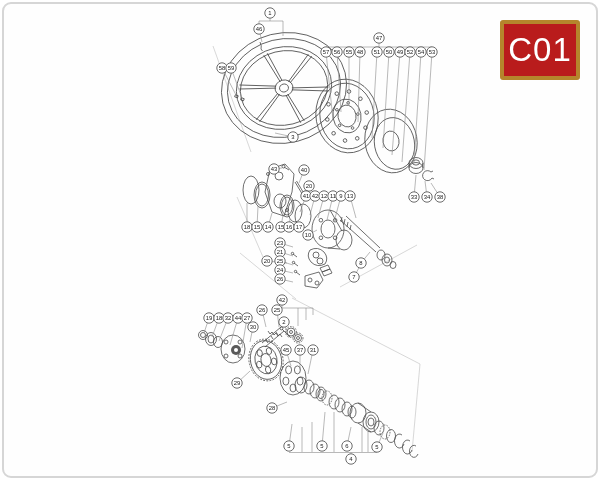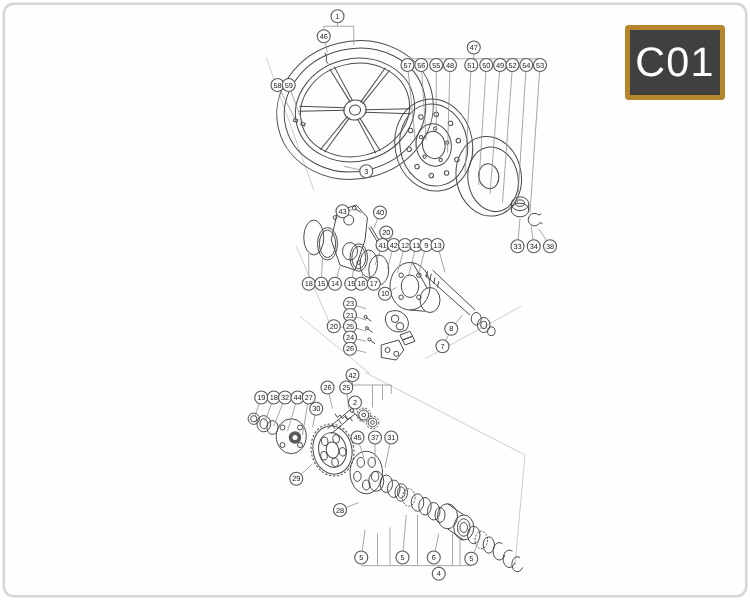--- a/index.html
+++ b/index.html
@@ -12,21 +12,21 @@
          display:flex;align-items:center;justify-content:center;
          font-size:33px;font-weight:400;letter-spacing:1px;}
   svg.diagram{position:absolute;left:0;top:0;}
   text.callout-label{font-family:"Liberation Sans",sans-serif;font-size:5.9px;fill:#222;}
 </style>
 </head>
 <body>
 
 <div class="frame"></div>
 
-<div class="badge" title="C01" style="background: #404040; border-color: rgb(181, 134, 44); color: rgb(255, 255, 255);">C01</div>
+<div class="badge" title="C01" style="background: #b91c1c; border-color: rgb(181, 134, 44); color: rgb(255, 255, 255);">C01</div>
 
 <svg class="diagram" width="600" height="480" viewBox="0 0 600 480">
 
   <g stroke="#bdbdbd" stroke-width="0.6" fill="none">
     <line x1="213" y1="46" x2="251" y2="152"></line>
     <line x1="237" y1="197" x2="263" y2="257"></line>
     <line x1="240" y1="253" x2="296" y2="299"></line>
     <line x1="340" y1="287" x2="417" y2="245"></line>
     <line x1="292" y1="298" x2="420" y2="364"></line>
     <line x1="420" y1="364" x2="412" y2="452"></line>

